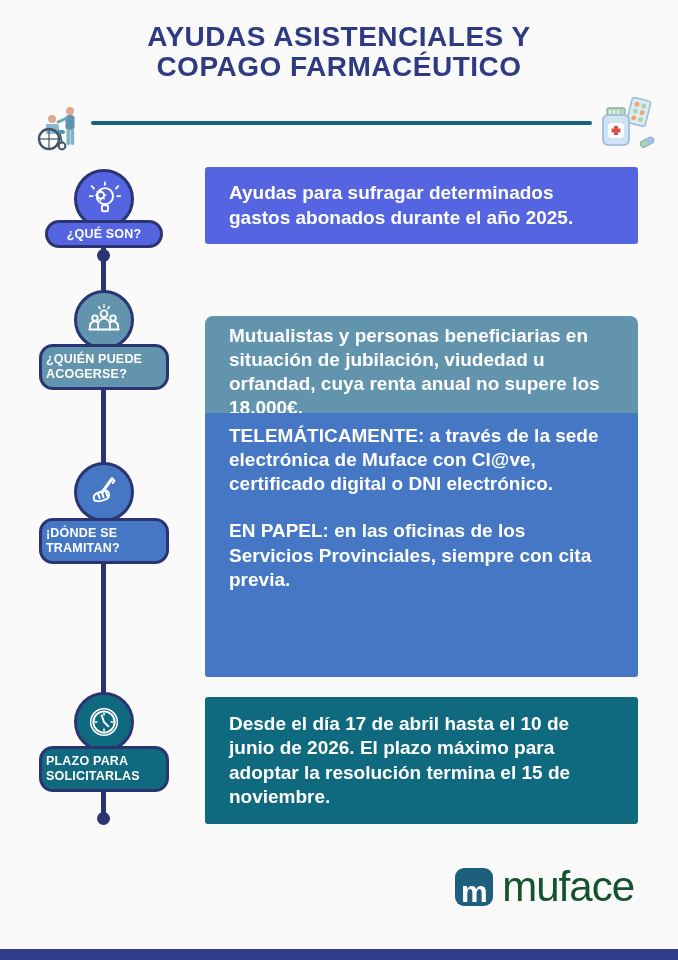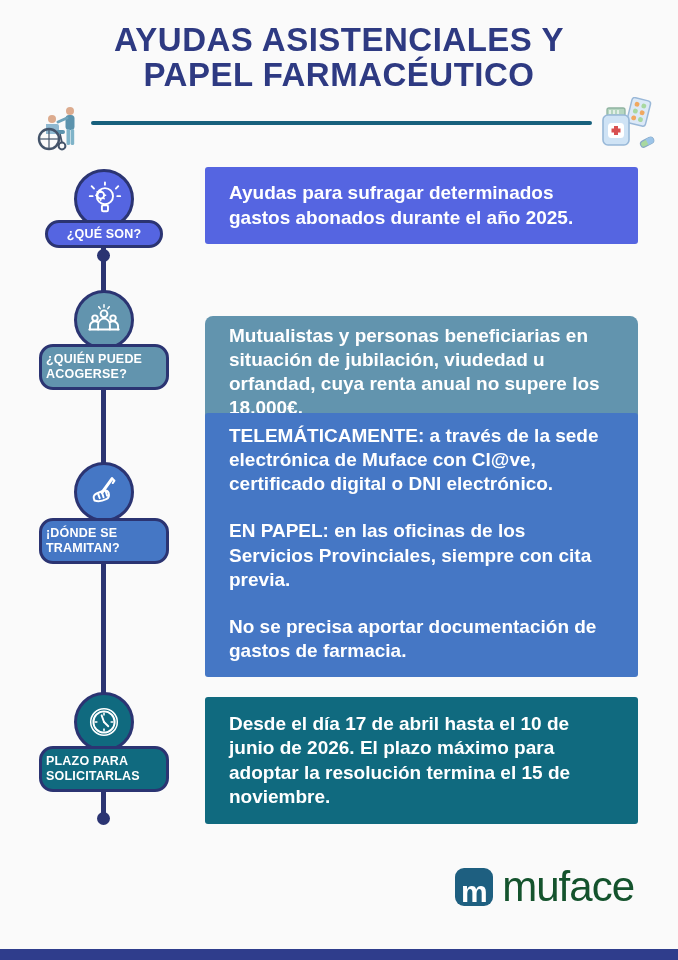--- a/index.html
+++ b/index.html
@@ -4,21 +4,21 @@
 <style>
   html,body{margin:0;padding:0;background:#fafafa;}
   .canvas{
     position:relative;width:678px;height:960px;margin:0 auto;
     background:#fafafa;overflow:hidden;
     font-family:"Liberation Sans","DejaVu Sans",sans-serif;
   }
   
   .title{
     position:absolute;top:22px;left:0;right:0;text-align:center;
-    font-weight:800;font-size:33px;line-height:1.07;letter-spacing:.5px;
+    font-weight:800;font-size:28px;line-height:1.07;letter-spacing:.5px;
   }
   .divider{position:absolute;top:121px;left:91px;width:501px;height:4px;border-radius:2px;}
   .illu{position:absolute;}
   .illu-wheelchair{left:33px;top:103px;}
   .illu-meds{left:597px;top:97px;}
   
   .vline{position:absolute;left:101px;top:199px;width:5px;height:620px;background:#2b3472;z-index:1;}
   .tdot{position:absolute;width:13px;height:13px;border-radius:50%;background:#2b3472;left:97px;z-index:2;}
   .circle{
     position:absolute;left:74px;width:60px;height:60px;border-radius:50%;
@@ -54,21 +54,21 @@
   .bottombar{position:absolute;left:0;right:0;bottom:0;height:11px;}
   svg{display:block;}
 </style>
 </head>
 <body>
 
 <div class="canvas" style="background-color: rgb(250, 250, 250);">
 
   <div class="title" style="color: rgb(46, 58, 130);">
     <div>AYUDAS ASISTENCIALES Y</div>
-    <div>PAPEL FARMACÉUTICO</div>
+    <div>COPAGO FARMACÉUTICO</div>
   </div>
 
   <div class="illu illu-wheelchair">
     <svg width="50" height="48" viewBox="0 0 50 48">
       <circle cx="37" cy="8" r="4" fill="#dcab8e"></circle>
       <rect x="32.5" y="12" width="9" height="15" rx="3.5" fill="#5c93ad"></rect>
       <line x1="34" y1="15" x2="25" y2="19" stroke="#6fa3ba" stroke-width="3" stroke-linecap="round"></line>
       <rect x="33.5" y="26" width="3.6" height="16" rx="1.6" fill="#7fb3c8"></rect>
       <rect x="37.6" y="26" width="3.6" height="16" rx="1.6" fill="#7fb3c8"></rect>
       <circle cx="19" cy="16" r="4" fill="#dcab8e"></circle>
@@ -178,21 +178,20 @@
         <line x1="22" y1="19.8" x2="23.3" y2="24"></line>
       </svg>
     </span>
   </div>
   <div class="pill" style="left: 39px; top: 518px; width: 130px; height: 46px; background-color: rgb(69, 119, 197);">
     <span>¡DÓNDE SE TRAMITAN?</span>
   </div>
   <div class="box b3" style="background-color: rgb(69, 119, 197);">
     <p class="gap">TELEMÁTICAMENTE: a través de la sede electrónica de Muface con Cl@ve, certificado digital o DNI electrónico.</p>
     <p class="gap">EN PAPEL: en las oficinas de los Servicios Provinciales, siempre con cita previa.</p>
-    <p>No se precisa aportar documentación de gastos de farmacia.</p>
   </div>
 
   <div class="circle" style="top: 692px; background-color: rgb(16, 106, 127);">
     <span>
       <svg width="38" height="38" viewBox="0 0 40 40" fill="none" stroke="#ffffff" stroke-width="2" stroke-linecap="round">
         <circle cx="20" cy="20" r="14" stroke-width="1.6"></circle>
         <circle cx="20" cy="20" r="11.2"></circle>
         <line x1="20" y1="10.5" x2="20" y2="12.5" stroke-width="1.6"></line>
         <line x1="20" y1="27.5" x2="20" y2="29.5" stroke-width="1.6"></line>
         <line x1="10.5" y1="20" x2="12.5" y2="20" stroke-width="1.6"></line>

